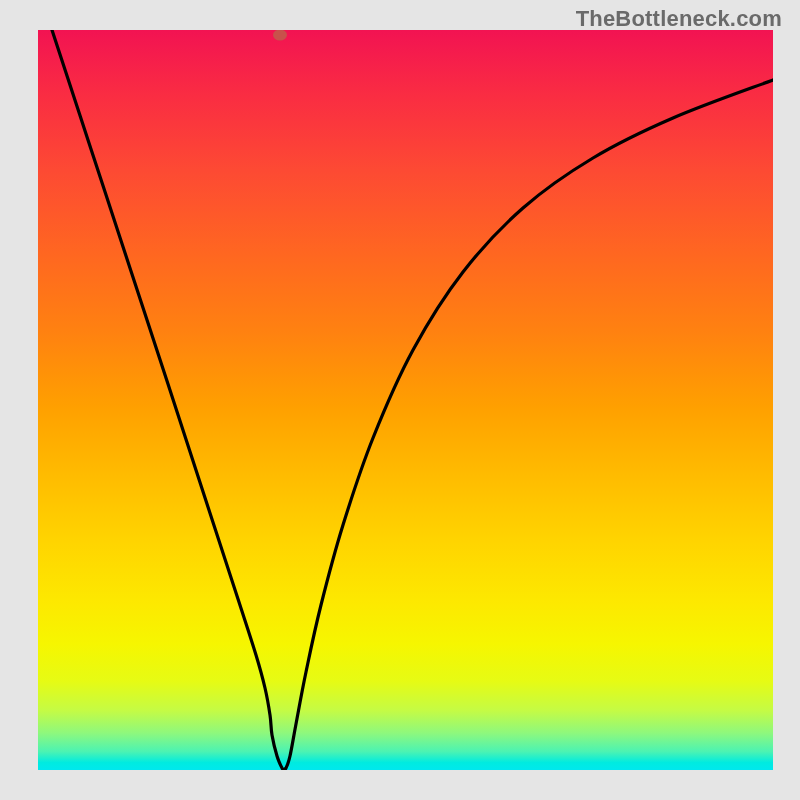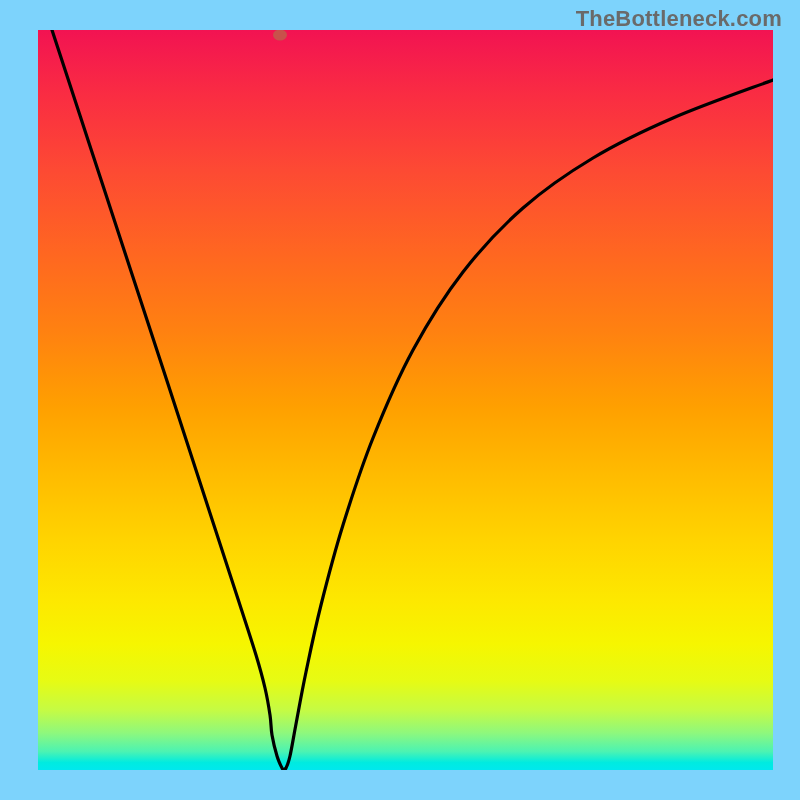--- a/index.html
+++ b/index.html
@@ -8,21 +8,21 @@
     width: 800px;
     height: 800px;
     background: #000;
     font-family: Arial, Helvetica, sans-serif;
     overflow: hidden;
   }
   .frame {
     position: relative;
     width: 800px;
     height: 800px;
-    background: #7dd3fc;
+    background: #e5e5e5;
   }
   .watermark {
     position: absolute;
     top: 6px;
     right: 18px;
     color: #6a6a6a;
     font-size: 22px;
     font-weight: 600;
     letter-spacing: 0.2px;
     user-select: none;

